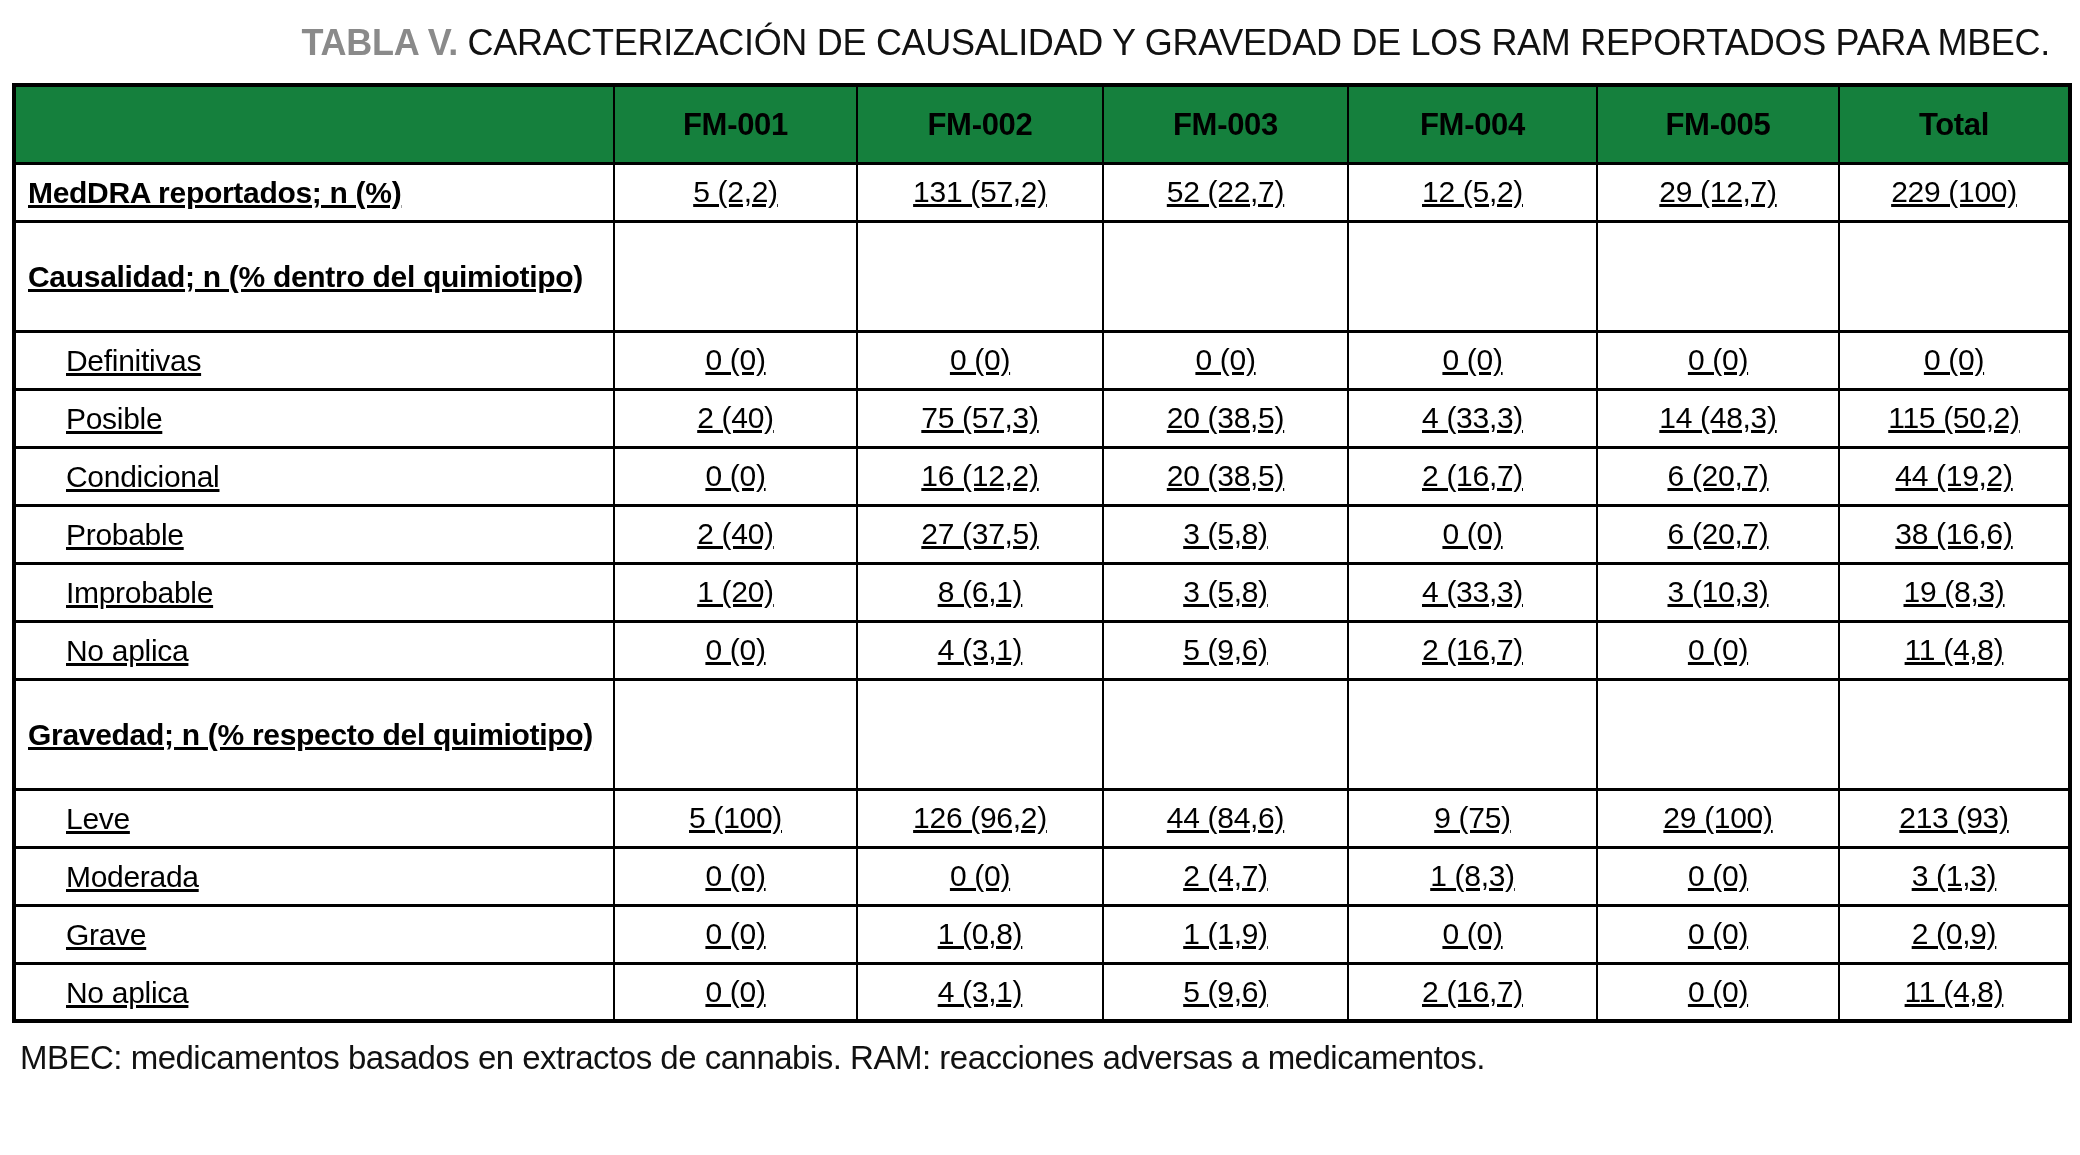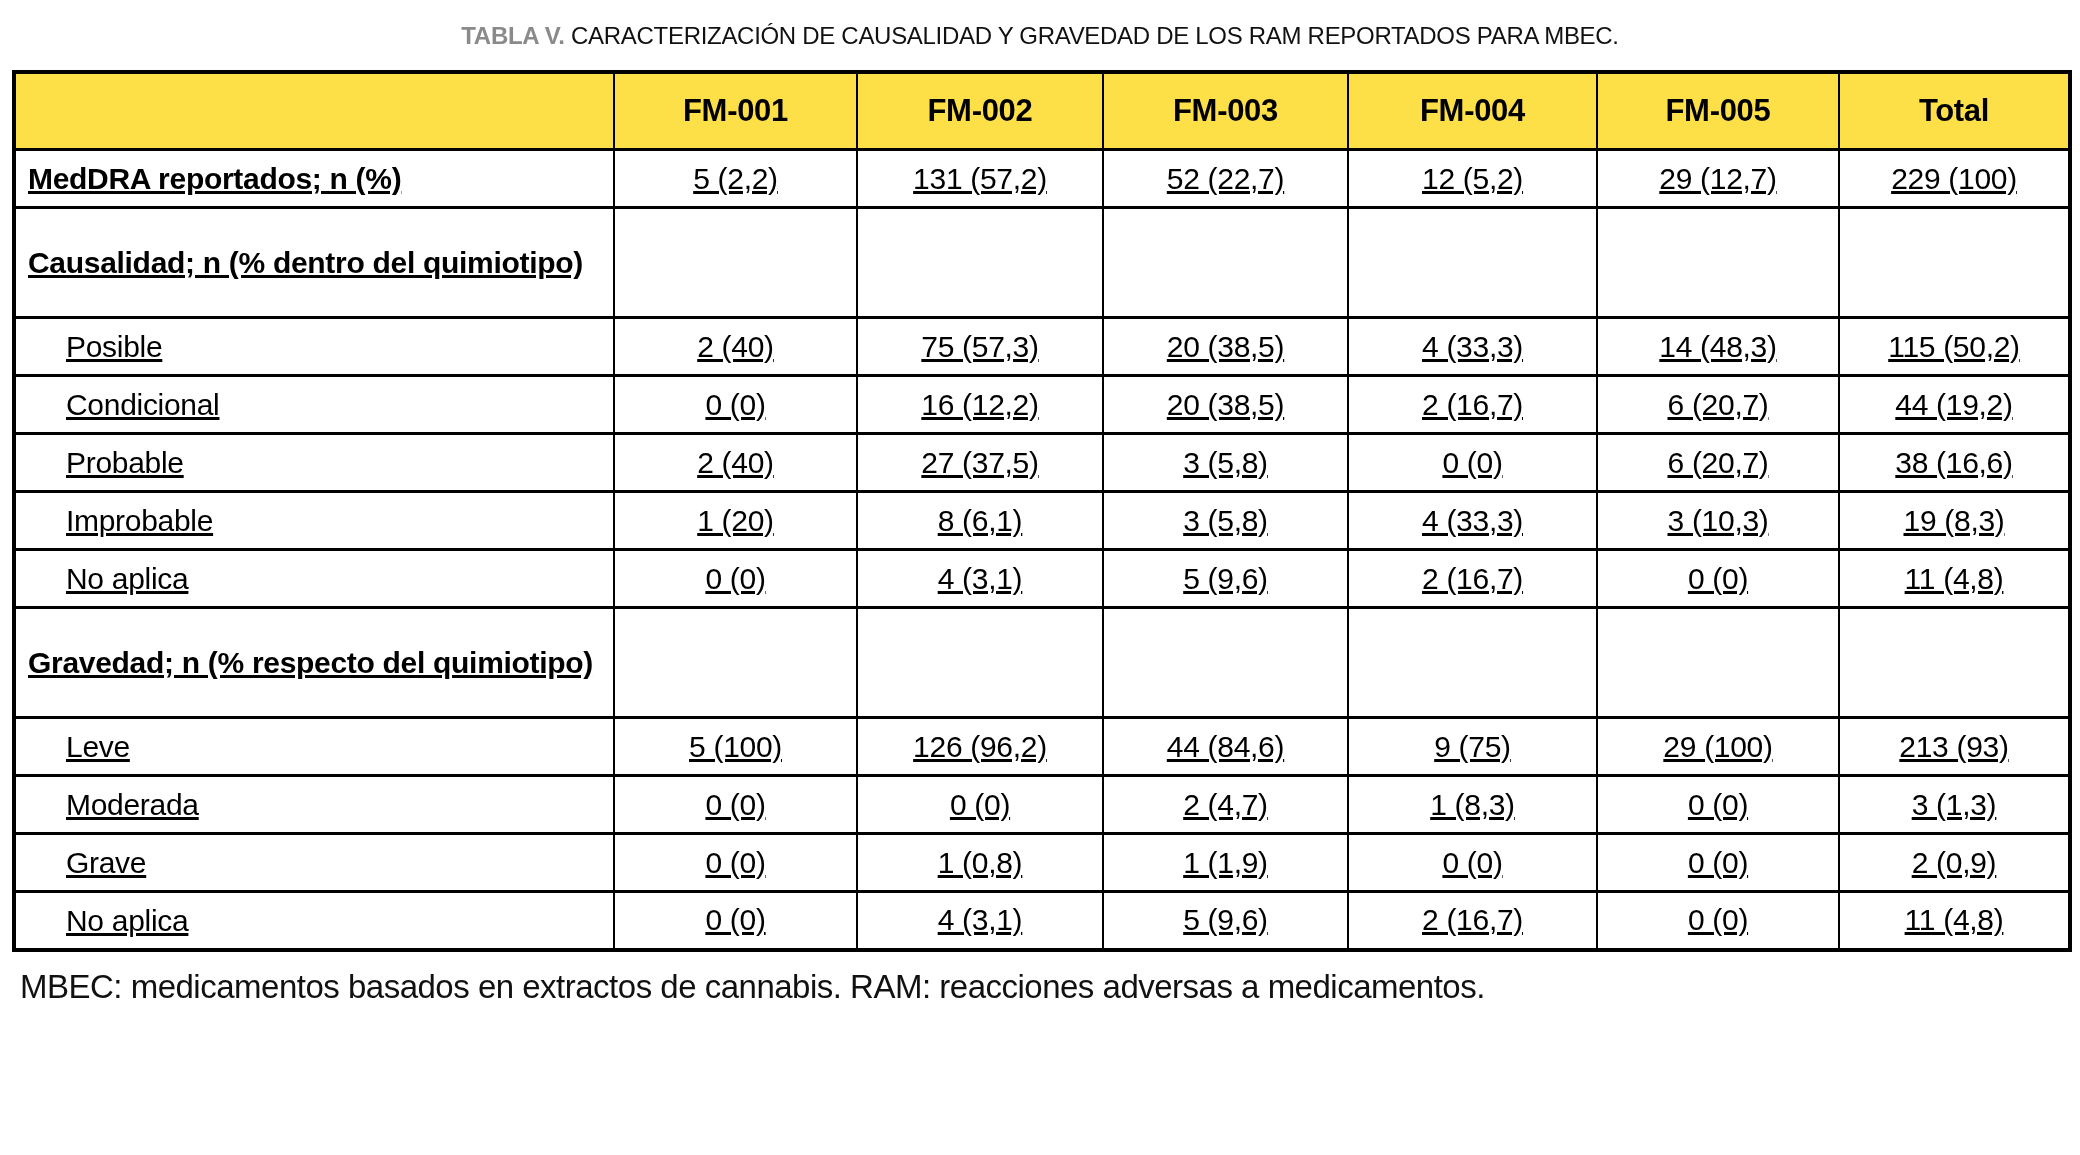--- a/index.html
+++ b/index.html
@@ -13,22 +13,22 @@
     color: #000000;
     letter-spacing: -0.3px;
   }
   .page {
     width: 2080px;
     height: 1155px;
     box-sizing: border-box;
     padding-top: 22px;
   }
   .title-line {
-    text-align: center;
-    font-size: 24px;
+    text-align: right;
+    font-size: 36px;
     line-height: 1.15;
     margin: 0 30px 20px 30px;
     white-space: nowrap;
   }
   .title-label {
     font-weight: bold;
     color: #8a8a8a;
   }
   .title-text {
     color: #111111;
@@ -43,21 +43,21 @@
   .ram-table th, .ram-table td {
     border: 2px solid #000000;
     border-top-width: 3px;
     border-bottom-width: 3px;
     font-size: 30px;
     padding: 2px 6px;
     box-sizing: border-box;
     overflow: hidden;
   }
   .ram-table thead th {
-    background: #fde047;
+    background: #15803d;
     font-weight: bold;
     font-size: 31px;
     text-align: center;
     height: 78px;
     vertical-align: middle;
   }
   .ram-table tbody th.label-cell {
     text-align: left;
     font-weight: normal;
     padding-left: 12px;
@@ -132,20 +132,29 @@
         <tr class="section tall">
           <th class="label-cell">Causalidad; n (% dentro del quimiotipo)</th>
           <td></td>
           <td></td>
           <td></td>
           <td></td>
           <td></td>
           <td></td>
         </tr>
         <tr class="item">
+          <th class="label-cell">Definitivas</th>
+          <td>0 (0)</td>
+          <td>0 (0)</td>
+          <td>0 (0)</td>
+          <td>0 (0)</td>
+          <td>0 (0)</td>
+          <td>0 (0)</td>
+        </tr>
+        <tr class="item">
           <th class="label-cell">Posible</th>
           <td>2 (40)</td>
           <td>75 (57,3)</td>
           <td>20 (38,5)</td>
           <td>4 (33,3)</td>
           <td>14 (48,3)</td>
           <td>115 (50,2)</td>
         </tr>
         <tr class="item">
           <th class="label-cell">Condicional</th>

